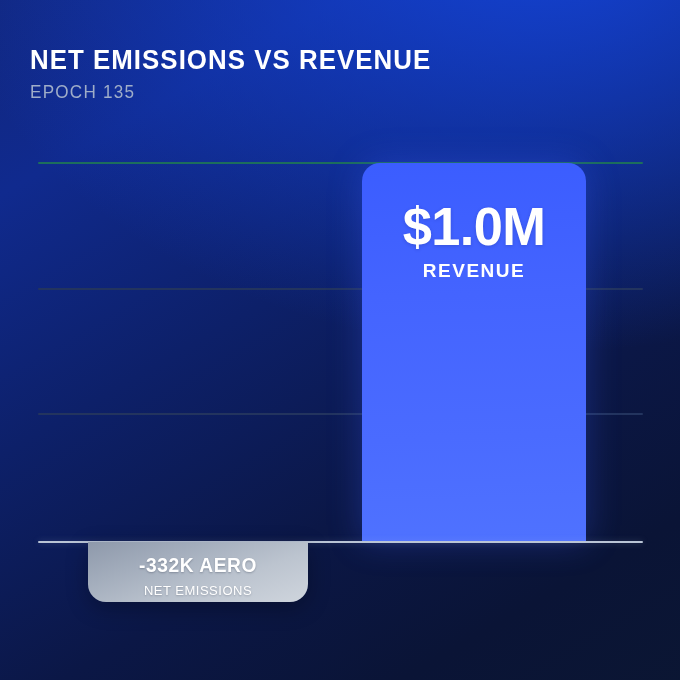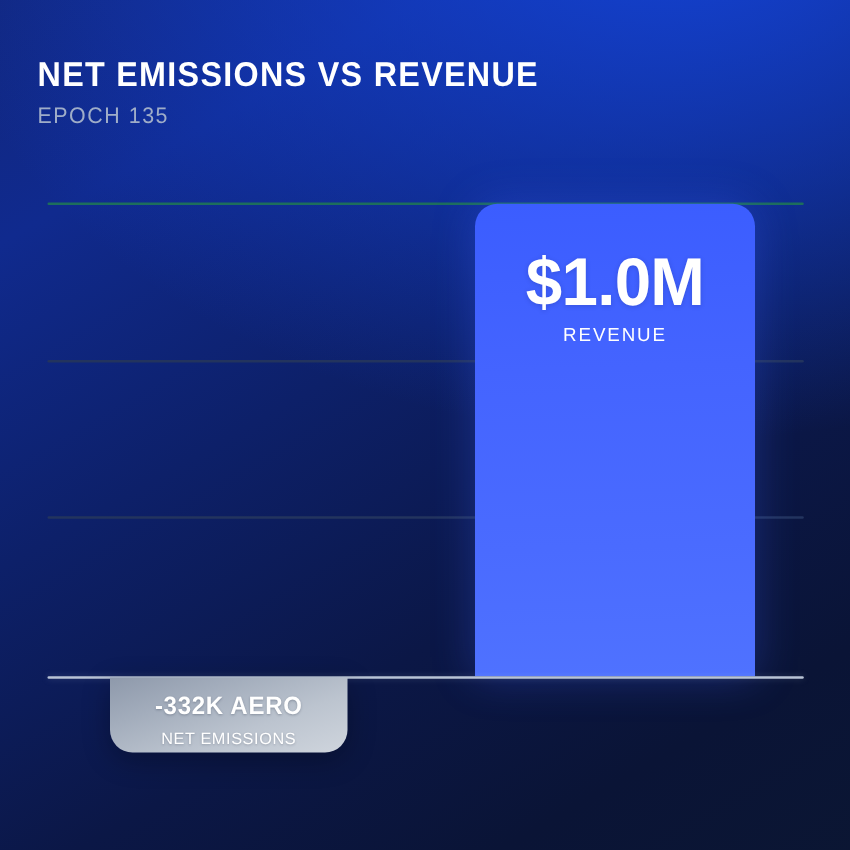--- a/index.html
+++ b/index.html
@@ -104,29 +104,29 @@
     height: 2px;
     background: #b9c4d6;
     border-radius: 1px;
     box-shadow: 0 0 6px rgba(190,205,230,0.25);
   }
 
   .bar {
     position: absolute;
   }
   #bar-revenue {
-    left: 380px;
+    left: 362px;
     width: 224px;
     border-radius: 18px 18px 0 0;
     background: linear-gradient(178deg, #3b5dff 0%, #4464ff 35%, #4a6bff 72%, #4f72ff 100%);
     box-shadow: 0 0 34px rgba(62,96,255,0.30);
   }
   #bar-emissions {
     left: 88px;
-    width: 190px;
+    width: 220px;
     border-radius: 0 0 18px 18px;
     background: linear-gradient(160deg, #8e99ab 0%, #a3adbc 30%, #bcc4cf 64%, #cfd5dd 100%);
     box-shadow: 0 6px 22px rgba(0,0,0,0.28);
   }
 
   .bar-value {
     position: absolute;
     left: 0;
     width: 100%;
     text-align: center;
@@ -136,22 +136,22 @@
   #revenue-value {
     top: 32px;
     font-size: 54px;
     font-weight: bold;
     letter-spacing: -0.6px;
     transform: scaleX(0.97);
     text-shadow: 0 1px 4px rgba(10,20,60,0.18);
   }
   #revenue-label {
     top: 97px;
-    font-size: 15px;
-    font-weight: normal;
+    font-size: 19px;
+    font-weight: bold;
     letter-spacing: 1.5px;
     text-transform: uppercase;
   }
   #emissions-value {
     top: 12px;
     font-size: 20px;
     font-weight: bold;
     letter-spacing: 0.6px;
     transform: scaleX(0.96);
     text-transform: uppercase;

